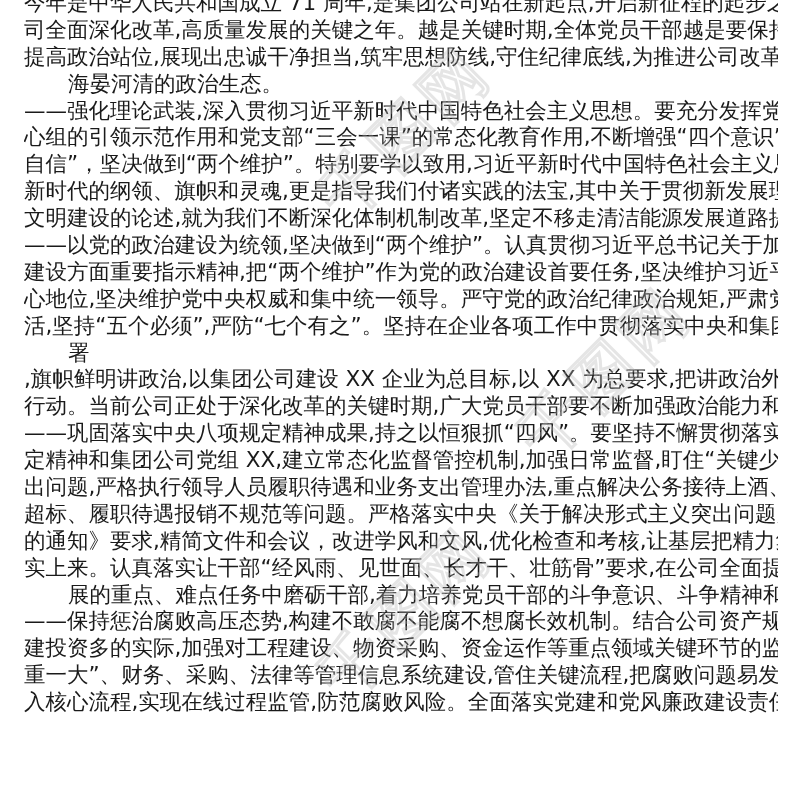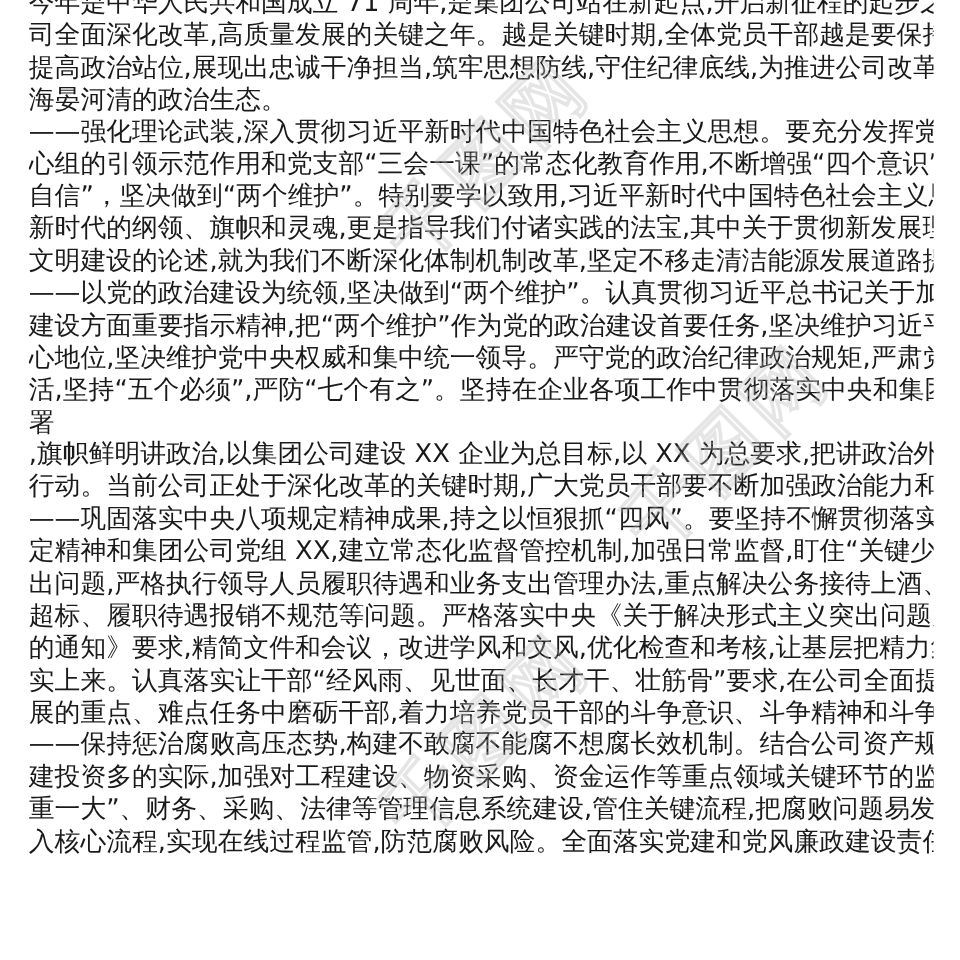--- a/index.html
+++ b/index.html
@@ -32,20 +32,21 @@
     display: block;
     white-space: nowrap;
     overflow: hidden;
     height: 26.9px;
     text-align: justify;
     text-align-last: justify;
   }
   .line.short {
     text-align: right;
     text-align-last: left;
+    margin-left: 44px;
   }
   .watermark {
     position: absolute;
     font-family: "DejaVu Sans", sans-serif;
     font-size: 64px;
     font-weight: bold;
     color: transparent;
     -webkit-text-stroke: 1px rgba(180,180,180,0.35);
     transform: rotate(-45deg);
     pointer-events: none;

